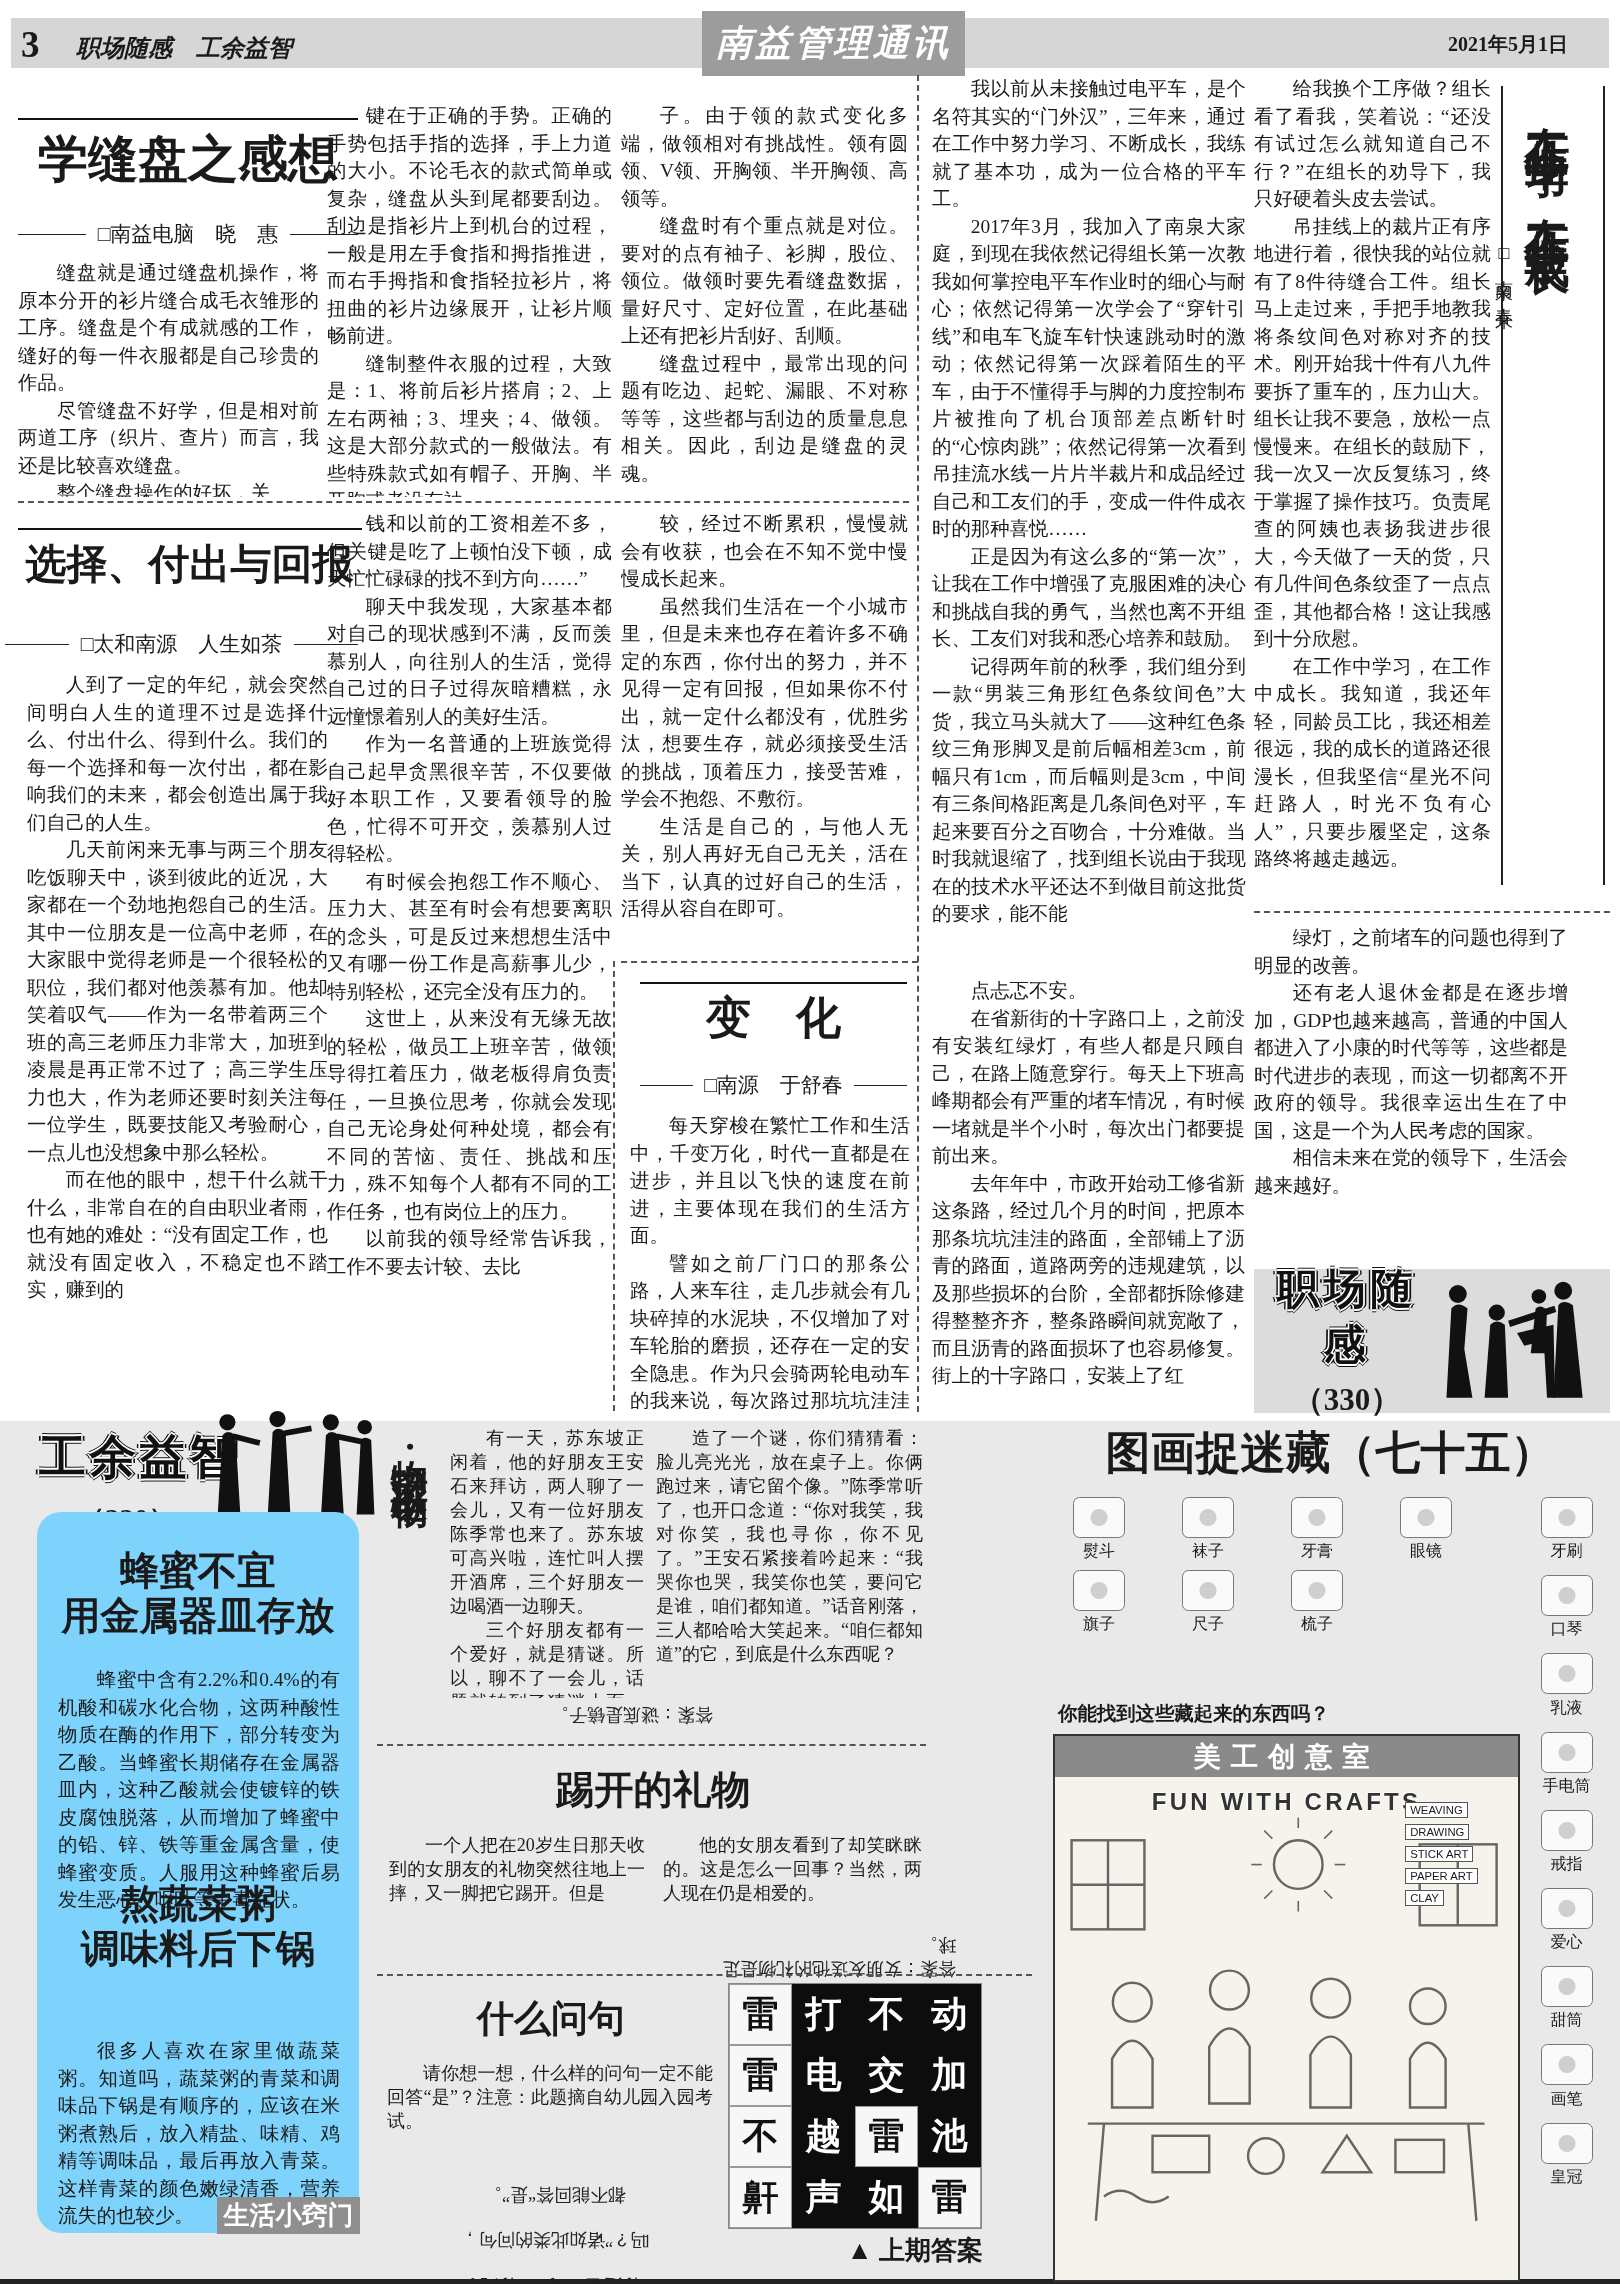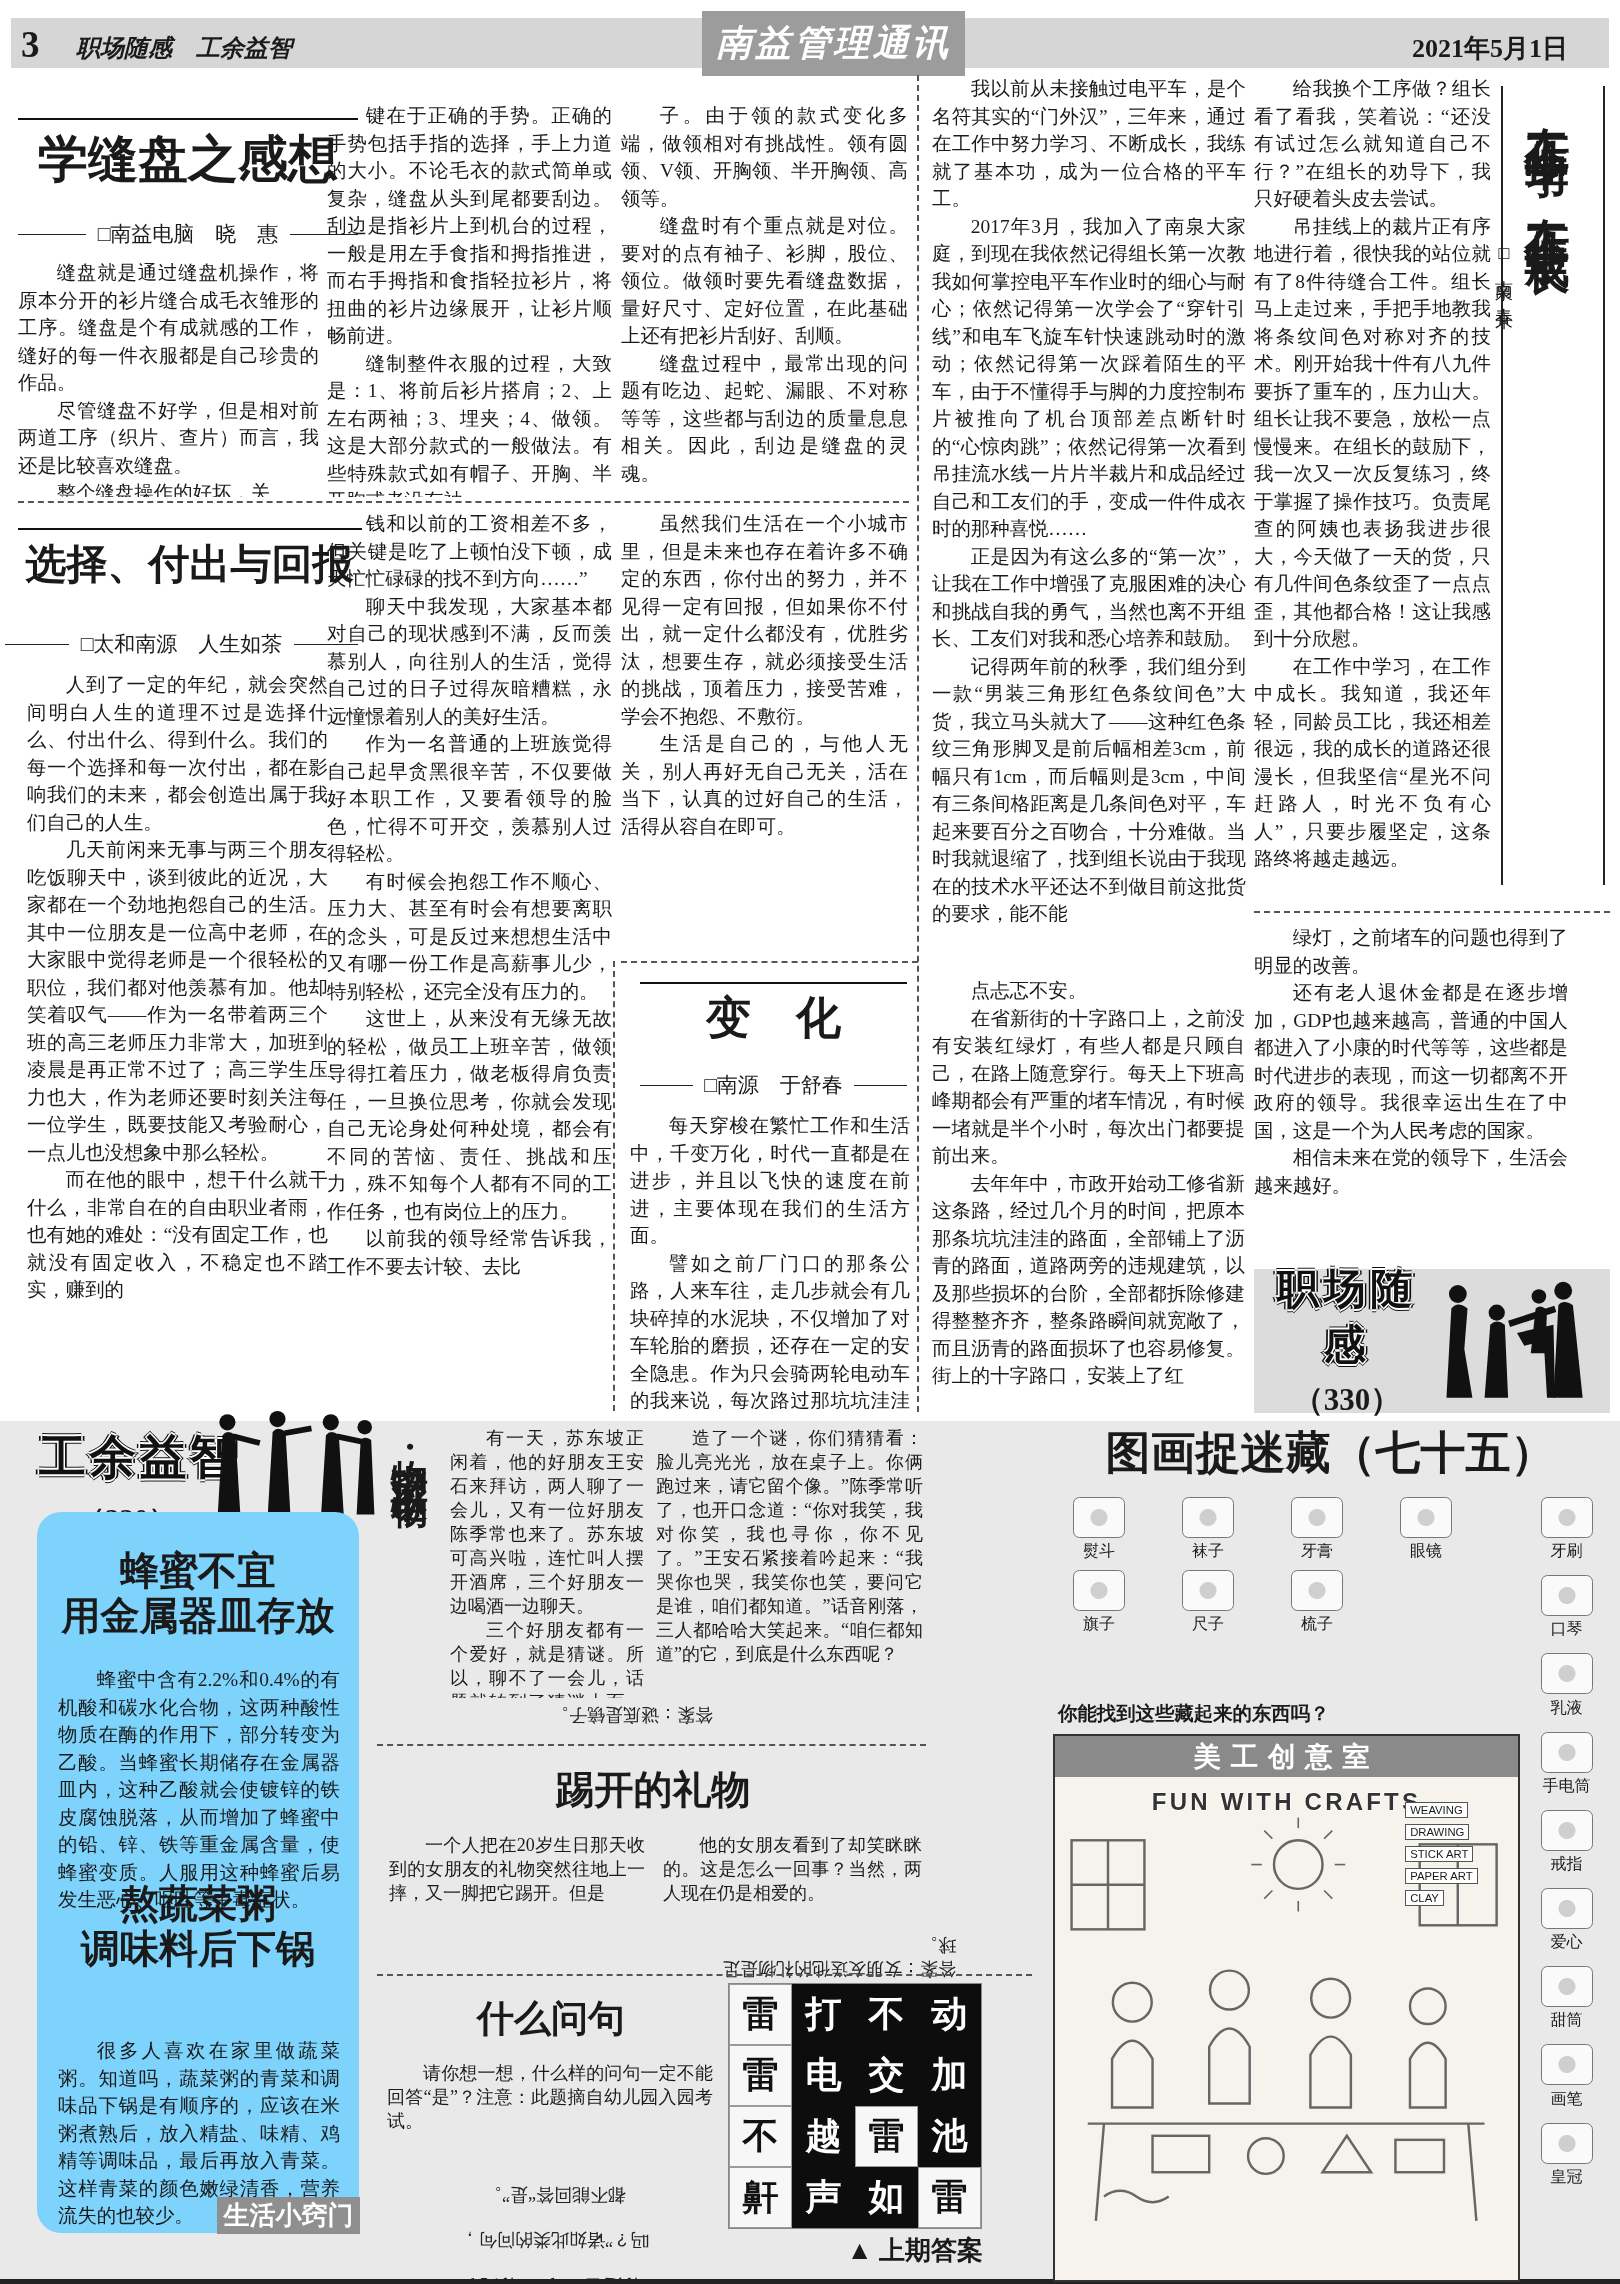--- a/index.html
+++ b/index.html
@@ -6,21 +6,21 @@
   body{width:1620px;height:2284px;position:relative;background:#ffffff;
        font-family:"Liberation Serif","DejaVu Serif",serif;color:#1a1a1a;}
   .abs{position:absolute;}
   
   .hdr-bar{left:11.3px;top:18px;width:1598px;height:50px;background:#d6d6d6;}
   .masthead{left:702px;top:11.3px;width:263px;height:65px;background:#9c9c9c;color:#fff;
             display:flex;align-items:center;justify-content:center;font-size:36px;font-weight:bold;
             font-style:italic;letter-spacing:3.2px;}
   .pageno{left:21px;top:23px;font-size:37px;font-weight:bold;font-family:"Liberation Serif",serif;}
   .hdr-sec{left:76px;top:32px;font-size:24px;font-weight:bold;font-style:italic;}
-  .hdr-date{right:52px;top:31px;font-size:26px;font-weight:bold;position:absolute;}
+  .hdr-date{right:52px;top:31px;font-size:20px;font-weight:bold;position:absolute;}
   
   .rule{background:#111;height:2.4px;}
   .atitle{font-weight:bold;text-align:center;line-height:1.15;}
   .byline{display:flex;align-items:center;gap:11.3px;font-size:21px;white-space:nowrap;justify-content:center;}
   .byline .bl{flex:1;border-top:1.6px solid #222;height:0;}
   .col{position:absolute;text-align:justify;font-size:19.4px;line-height:27.5px;overflow:hidden;}
   .col p{margin:0;text-indent:2em;}
   .mid .col, .mid.col{font-size:18px;line-height:24px;}
   .dash-h{border-top:2.4px dashed #555;height:0;}
   .dash-v{border-left:2.4px dashed #555;width:0;}
@@ -109,20 +109,21 @@
   </div>
 <div class="col" style="left:327px;top:510px;width:285px;height:901px;">
     <p>钱和以前的工资相差不多，但关键是吃了上顿怕没下顿，成天忙忙碌碌的找不到方向……”</p>
     <p>聊天中我发现，大家基本都对自己的现状感到不满，反而羡慕别人，向往别人的生活，觉得自己过的日子过得灰暗糟糕，永远憧憬着别人的美好生活。</p>
     <p>作为一名普通的上班族觉得自己起早贪黑很辛苦，不仅要做好本职工作，又要看领导的脸色，忙得不可开交，羡慕别人过得轻松。</p>
     <p>有时候会抱怨工作不顺心、压力大、甚至有时会有想要离职的念头，可是反过来想想生活中又有哪一份工作是高薪事儿少，特别轻松，还完全没有压力的。</p>
     <p>这世上，从来没有无缘无故的轻松，做员工上班辛苦，做领导得扛着压力，做老板得肩负责任，一旦换位思考，你就会发现自己无论身处何种处境，都会有不同的苦恼、责任、挑战和压力，殊不知每个人都有不同的工作任务，也有岗位上的压力。</p>
     <p>以前我的领导经常告诉我，工作不要去计较、去比</p>
   </div>
 <div class="col" style="left:621px;top:510px;width:287px;height:444px;">
+    <p>较，经过不断累积，慢慢就会有收获，也会在不知不觉中慢慢成长起来。</p>
     <p>虽然我们生活在一个小城市里，但是未来也存在着许多不确定的东西，你付出的努力，并不见得一定有回报，但如果你不付出，就一定什么都没有，优胜劣汰，想要生存，就必须接受生活的挑战，顶着压力，接受苦难，学会不抱怨、不敷衍。</p>
     <p>生活是自己的，与他人无关，别人再好无自己无关，活在当下，认真的过好自己的生活，活得从容自在即可。</p>
   </div>
 
 <div class="abs dash-v" style="left:917px;top:75px;height:1337px;"></div>
 <div class="abs dash-h" style="left:621px;top:961px;width:297px;"></div>
 <div class="abs dash-v" style="left:613px;top:961px;height:450px;"></div>
 <div class="abs dash-h" style="left:1254px;top:911px;width:356px;"></div>
 
 <div class="abs rule" style="left:640px;top:982px;width:267px;"></div>

